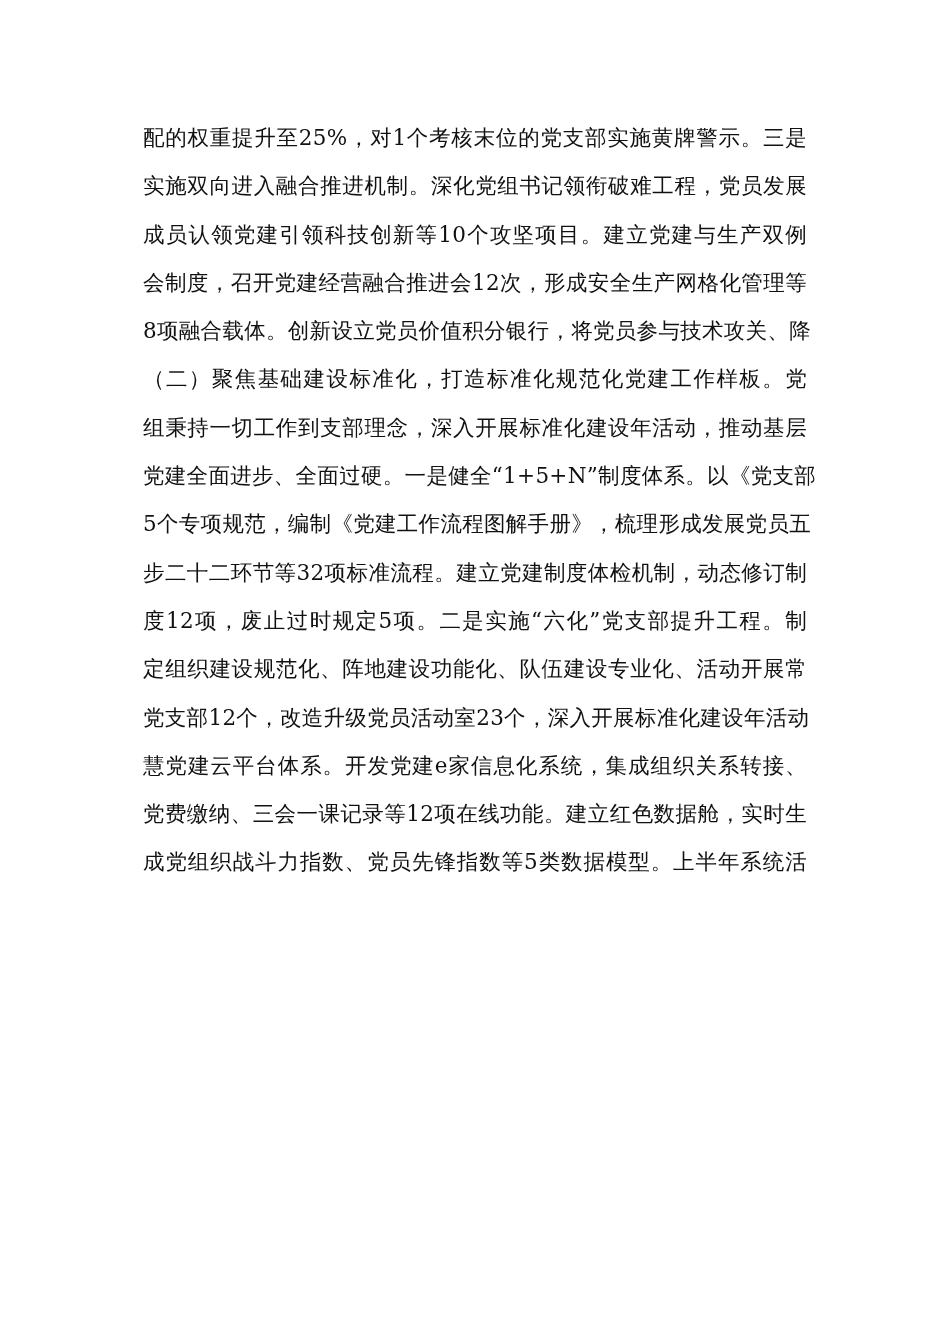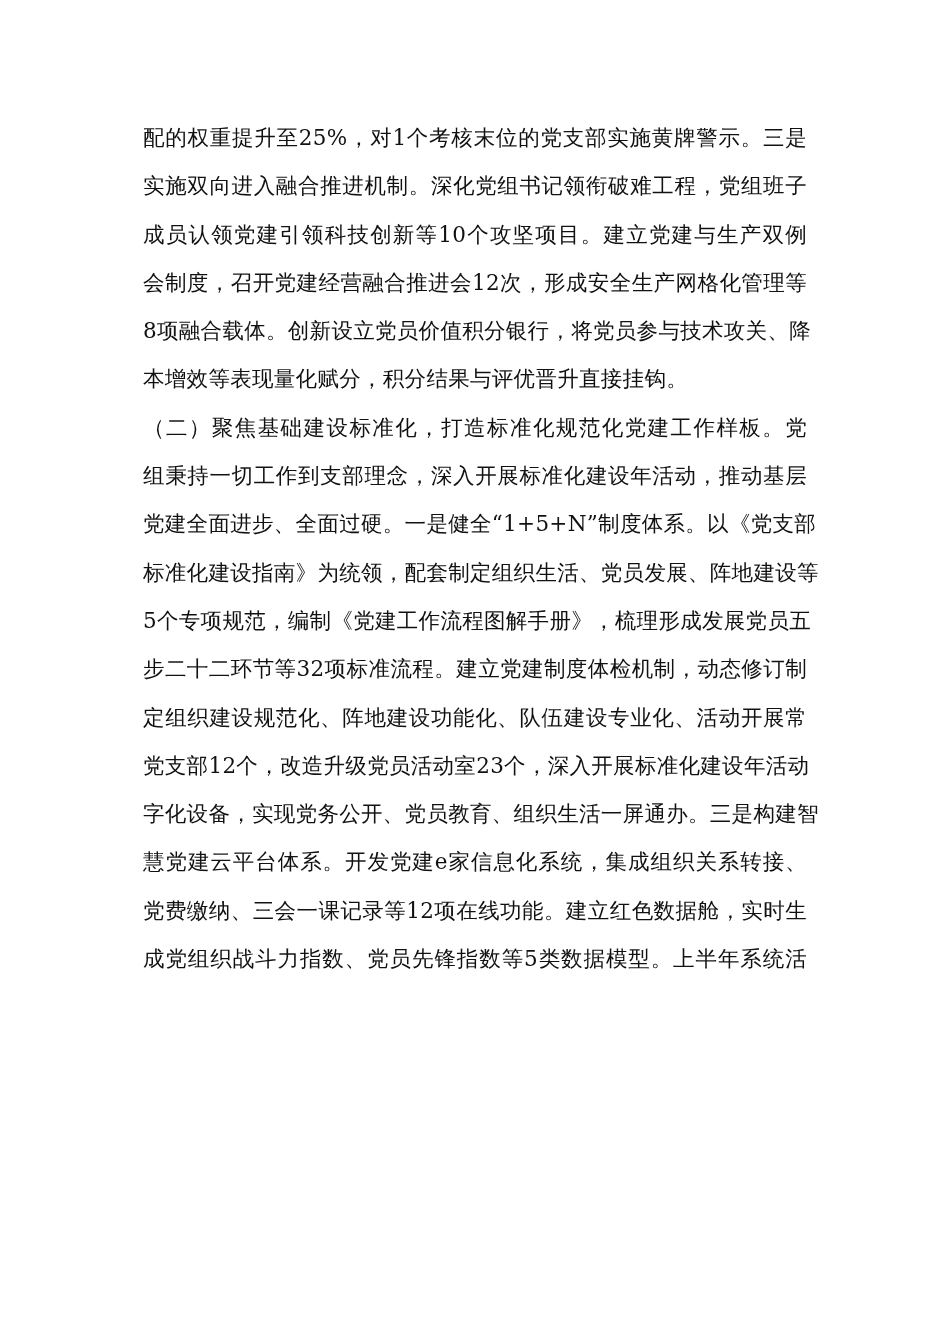--- a/index.html
+++ b/index.html
@@ -24,31 +24,29 @@
   }
   .line.last { text-align-last: left; }
   .line.indent { padding-left: 0; }
 </style>
 </head>
 <body>
 
 <div class="page">
   <div class="text-block">
     <div class="line">配的权重提升至25%，对1个考核末位的党支部实施黄牌警示。三是</div>
-    <div class="line">实施双向进入融合推进机制。深化党组书记领衔破难工程，党组班子</div>
+    <div class="line">实施双向进入融合推进机制。深化党组书记领衔破难工程，党员发展</div>
     <div class="line">成员认领党建引领科技创新等10个攻坚项目。建立党建与生产双例</div>
     <div class="line">会制度，召开党建经营融合推进会12次，形成安全生产网格化管理等</div>
     <div class="line">8项融合载体。创新设立党员价值积分银行，将党员参与技术攻关、降</div>
-    <div class="line last">本增效等表现量化赋分，积分结果与评优晋升直接挂钩。</div>
     <div class="line indent">（二）聚焦基础建设标准化，打造标准化规范化党建工作样板。党</div>
     <div class="line">组秉持一切工作到支部理念，深入开展标准化建设年活动，推动基层</div>
     <div class="line">党建全面进步、全面过硬。一是健全“1+5+N”制度体系。以《党支部</div>
-    <div class="line">标准化建设指南》为统领，配套制定组织生活、党员发展、阵地建设等</div>
     <div class="line">5个专项规范，编制《党建工作流程图解手册》，梳理形成发展党员五</div>
     <div class="line">步二十二环节等32项标准流程。建立党建制度体检机制，动态修订制</div>
+    <div class="line">度12项，废止过时规定5项。二是实施“六化”党支部提升工程。制</div>
     <div class="line">定组织建设规范化、阵地建设功能化、队伍建设专业化、活动开展常</div>
     <div class="line">党支部12个，改造升级党员活动室23个，深入开展标准化建设年活动</div>
-    <div class="line">字化设备，实现党务公开、党员教育、组织生活一屏通办。三是构建智</div>
     <div class="line">慧党建云平台体系。开发党建e家信息化系统，集成组织关系转接、</div>
     <div class="line">党费缴纳、三会一课记录等12项在线功能。建立红色数据舱，实时生</div>
     <div class="line">成党组织战斗力指数、党员先锋指数等5类数据模型。上半年系统活</div>
   </div>
 </div>
 
 </body></html>

